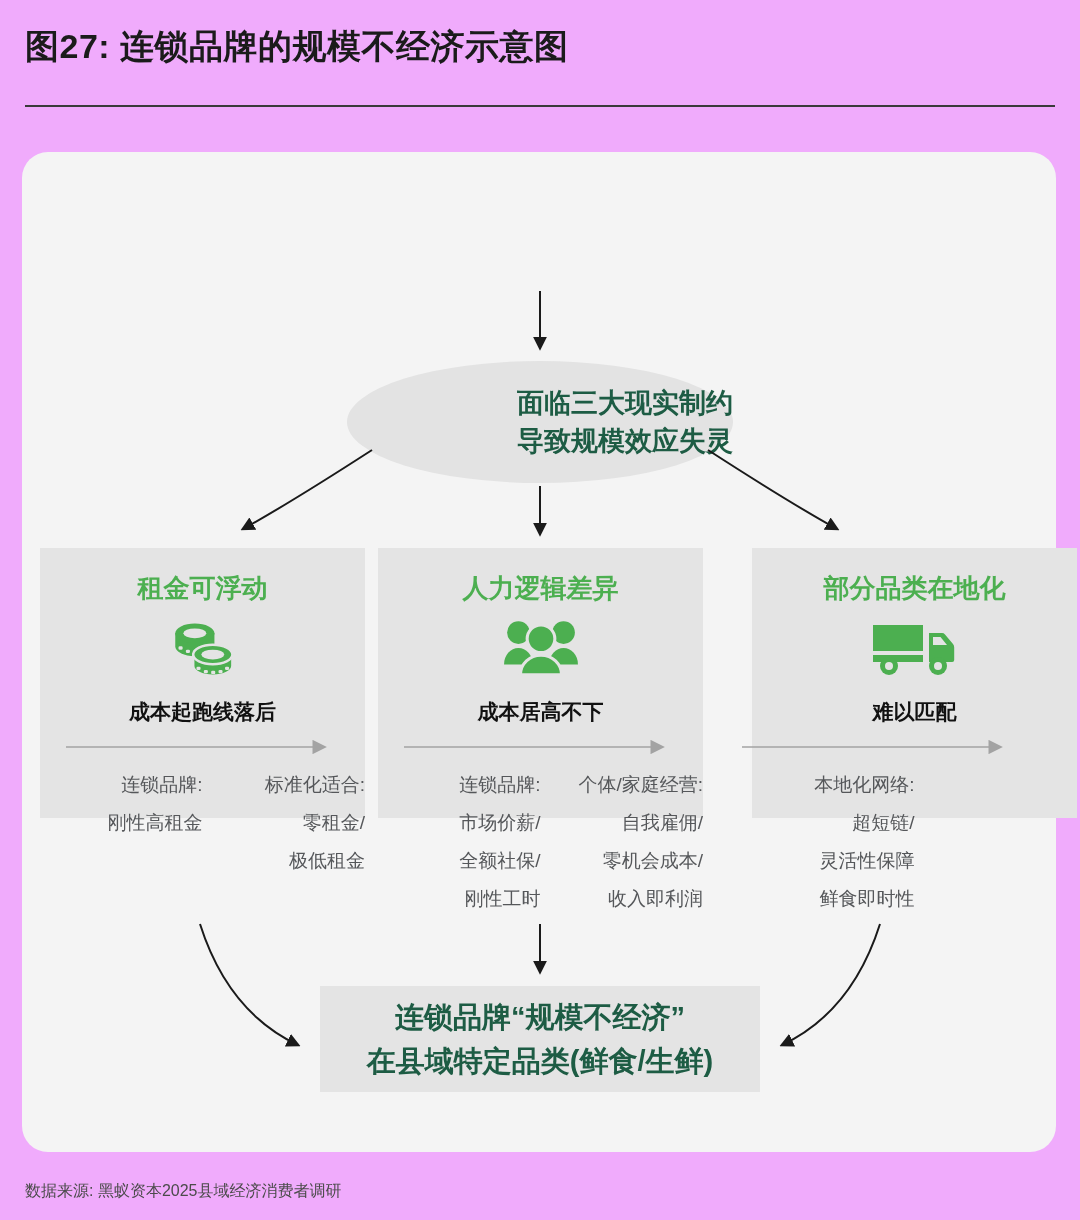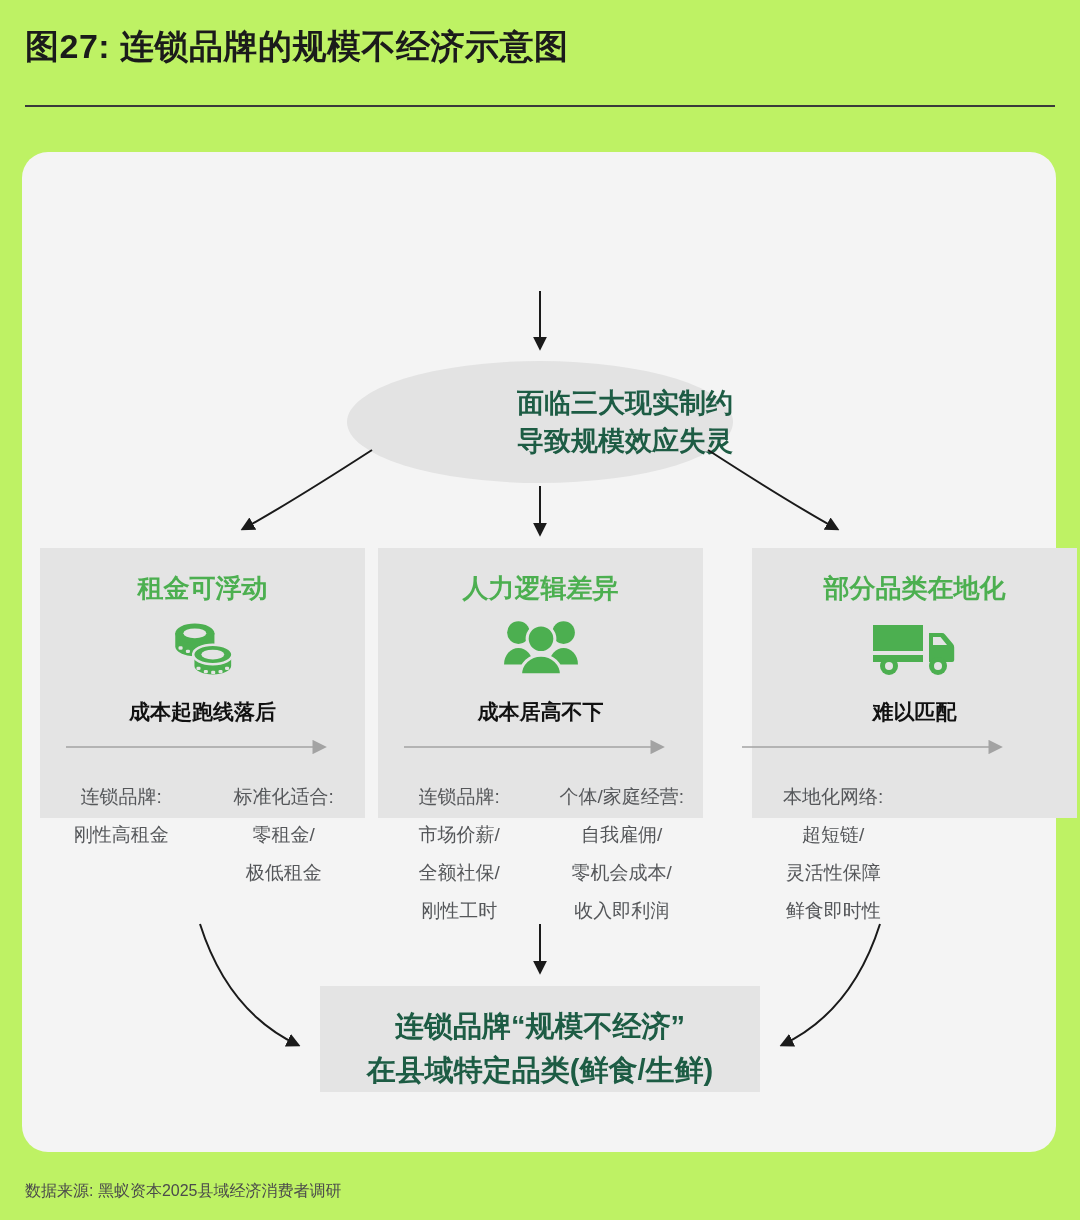--- a/index.html
+++ b/index.html
@@ -1,36 +1,36 @@
 <!DOCTYPE html>
 <html><head>
 <meta charset="utf-8">
 <style>
   html,body{margin:0;padding:0;background:#ffffff;}
   body{font-family:"Liberation Sans","DejaVu Sans",sans-serif;}
-  .page{position:relative;width:1080px;height:1220px;background:#bef264;overflow:hidden;}
+  .page{position:relative;width:1080px;height:1220px;background:#f0abfc;overflow:hidden;}
 
   .fig-title{position:absolute;left:25px;top:24px;margin:0;font-size:34px;font-weight:bold;color:#1b1b1b;letter-spacing:0.5px;}
   .divider{position:absolute;left:25px;top:105px;width:1030px;height:2px;background:#3a3a3a;}
 
   .canvas{position:absolute;left:22px;top:152px;width:1034px;height:1000px;background:#f4f4f4;border-radius:26px;}
 
   .node{position:absolute;background:#e4e4e4;display:flex;flex-direction:column;align-items:center;justify-content:center;text-align:center;}
   .top-node{left:358px;top:203px;width:386px;height:84px;font-size:27px;font-weight:bold;color:#1d5c44;}
   .ellipse{position:absolute;left:347px;top:361px;width:386px;height:122px;border-radius:50%;background:#e3e3e3;display:flex;flex-direction:column;align-items:flex-end;justify-content:center;font-size:27px;font-weight:bold;color:#1d5c44;line-height:38px;text-align:center;}
-  .bottom-node{left:320px;top:986px;width:440px;height:106px;font-size:29px;font-weight:bold;color:#1d5c44;line-height:44px;justify-content:flex-end;}
+  .bottom-node{left:320px;top:986px;width:440px;height:106px;font-size:29px;font-weight:bold;color:#1d5c44;line-height:44px;}
 
   .col-box{position:absolute;top:548px;width:325px;height:270px;background:#e4e4e4;text-align:center;}
   .col-box.c1{left:40px;}
   .col-box.c2{left:378px;}
   .col-box.c3{left:752px;}
   .col-title{margin-top:27px;font-size:26px;font-weight:bold;color:#4caf50;line-height:1;}
   .icon-wrap{margin-top:15px;height:64px;display:flex;align-items:center;justify-content:center;}
   .col-sub{margin-top:21px;font-size:21px;font-weight:bold;color:#111;line-height:1;}
-  .cols{display:flex;margin-top:56px;}
+  .cols{display:flex;margin-top:44px;text-align:right;}
   .col-half{width:50%;font-size:19px;color:#55575a;line-height:38px;}
 
   .overlay{position:absolute;left:0;top:0;width:1080px;height:1220px;pointer-events:none;}
 
   .source{position:absolute;left:25px;top:1181px;font-size:16px;color:#4b4b4b;}
 </style>
 </head>
 <body>
 
 <div class="page">

